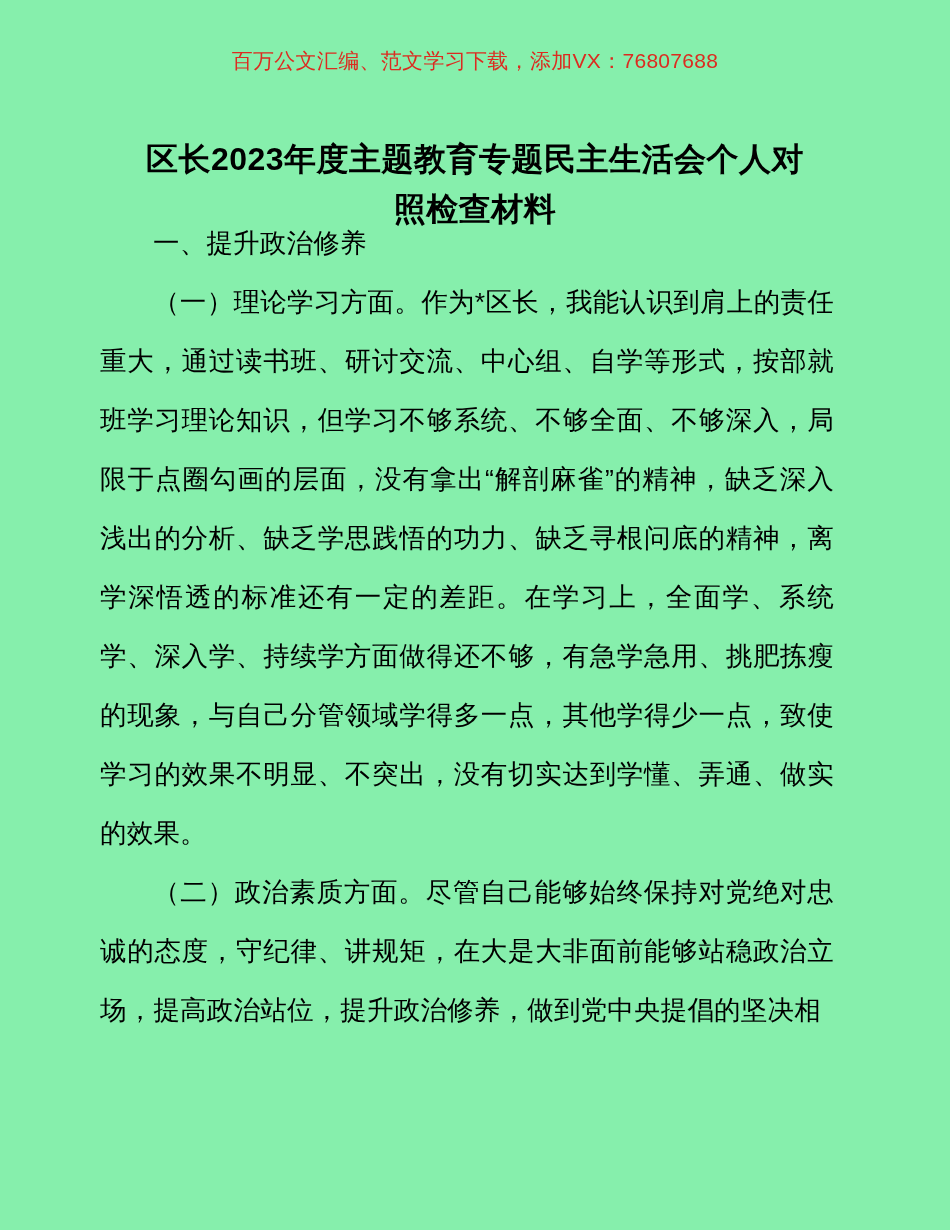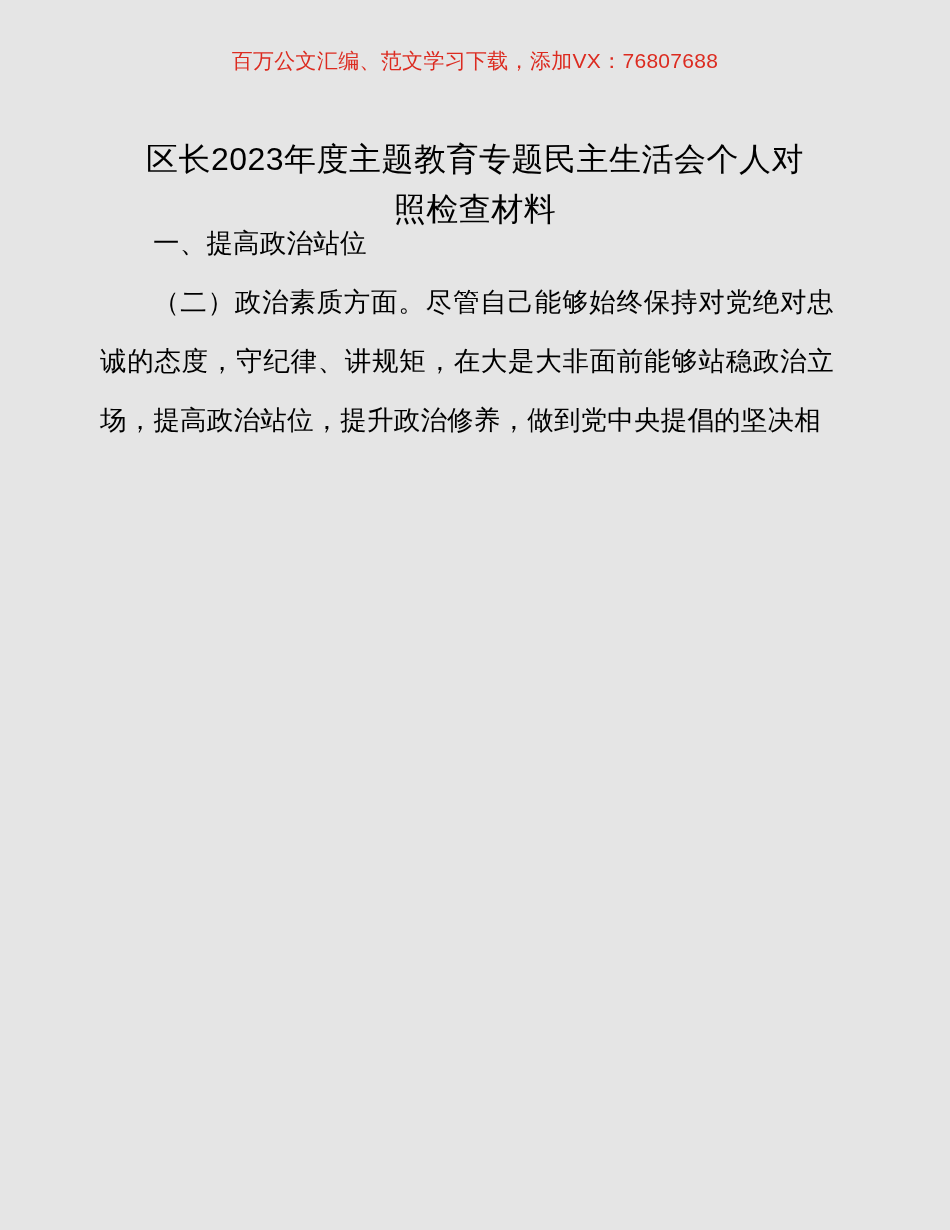--- a/index.html
+++ b/index.html
@@ -4,21 +4,21 @@
 <style>
   html, body {
     margin: 0;
     padding: 0;
     background: #ffffff;
   }
   .page {
     position: relative;
     width: 950px;
     height: 1230px;
-    background: #e5e5e5;
+    background: #86efac;
     overflow: hidden;
     font-family: "Liberation Sans", "DejaVu Sans", sans-serif;
     color: #000000;
     box-sizing: border-box;
   }
   .promo-banner {
     position: absolute;
     top: 47px;
     left: 0;
     width: 950px;
@@ -29,21 +29,21 @@
     letter-spacing: 0.3px;
     white-space: nowrap;
   }
   .doc-title {
     position: absolute;
     top: 113px;
     left: 135px;
     width: 680px;
     text-align: center;
     font-size: 32px;
-    font-weight: normal;
+    font-weight: bold;
     line-height: 50px;
     letter-spacing: 0.5px;
   }
   .body-block {
     position: absolute;
     top: 214px;
     left: 100px;
     width: 734px;
   }
   p.para {
@@ -66,17 +66,18 @@
 </head>
 <body>
 
 <div class="page">
 
   <div class="promo-banner">百万公文汇编、范文学习下载，添加VX：76807688</div>
 
   <h1 class="doc-title">区长2023年度主题教育专题民主生活会个人对照检查材料</h1>
 
   <div class="body-block">
-    <p class="para heading">一、提高政治站位</p>
+    <p class="para heading">一、提升政治修养</p>
+    <p class="para">（一）理论学习方面。作为*区长，我能认识到肩上的责任重大，通过读书班、研讨交流、中心组、自学等形式，按部就班学习理论知识，但学习不够系统、不够全面、不够深入，局限于点圈勾画的层面，没有拿出“解剖麻雀”的精神，缺乏深入浅出的分析、缺乏学思践悟的功力、缺乏寻根问底的精神，离学深悟透的标准还有一定的差距。在学习上，全面学、系统学、深入学、持续学方面做得还不够，有急学急用、挑肥拣瘦的现象，与自己分管领域学得多一点，其他学得少一点，致使学习的效果不明显、不突出，没有切实达到学懂、弄通、做实的效果。</p>
     <p class="para">（二）政治素质方面。尽管自己能够始终保持对党绝对忠诚的态度，守纪律、讲规矩，在大是大非面前能够站稳政治立场，提高政治站位，提升政治修养，做到党中央提倡的坚决相</p>
   </div>
 
 </div>
 
 </body></html>

